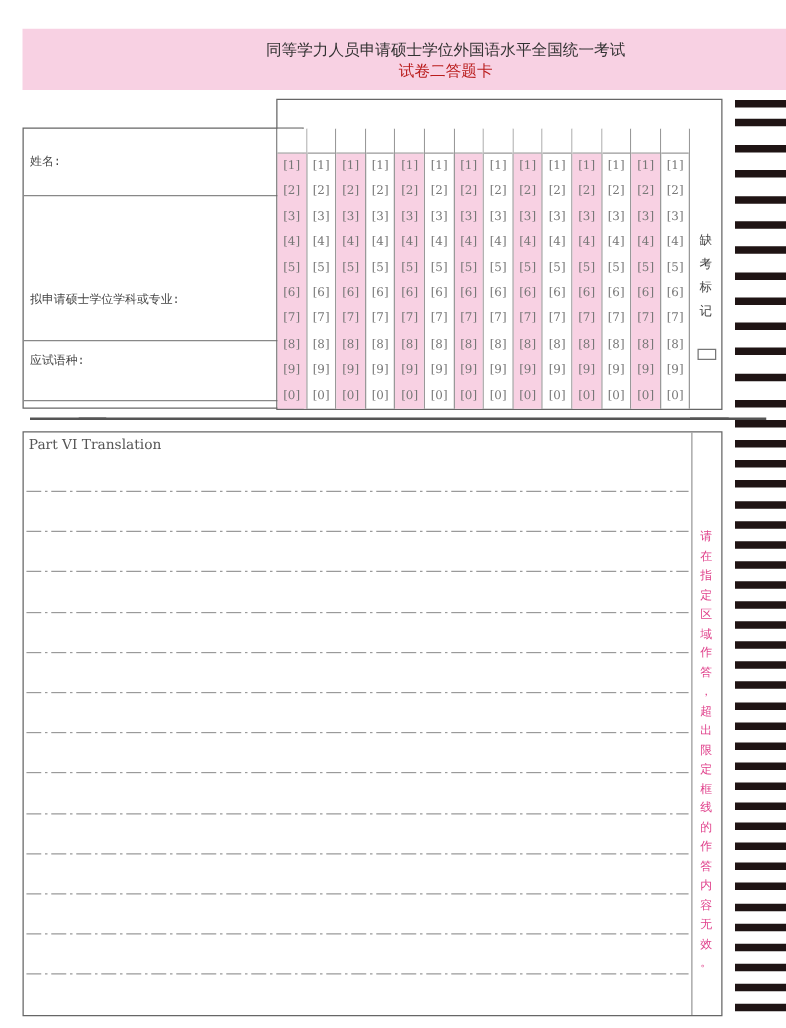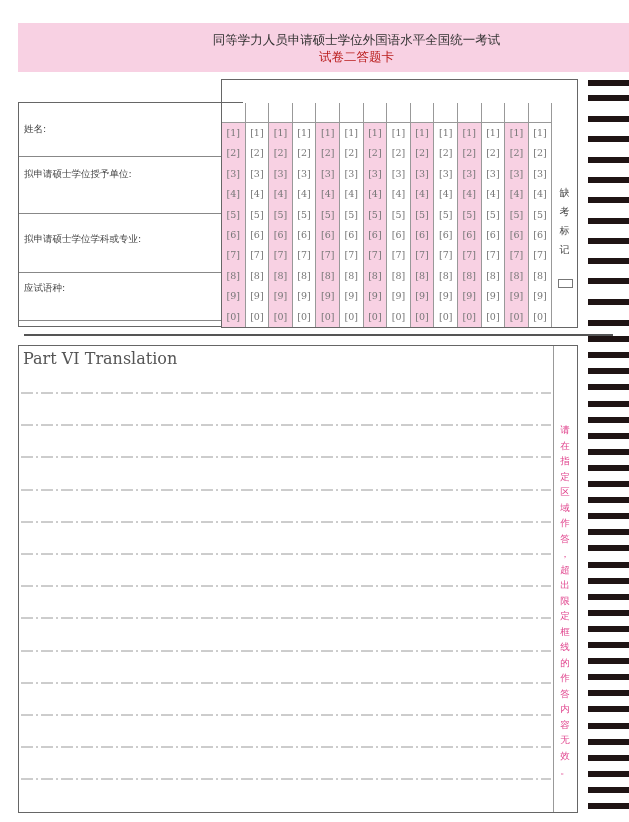--- a/index.html
+++ b/index.html
@@ -14,21 +14,21 @@
     left: 18px; top: 23px; width: 587px; height: 49px;
     background: #f8d1e3;
     display: flex; flex-direction: column; align-items: center; justify-content: center;
   }
   .header-band .t1 { font-size: 12.5px; color: #333; line-height: 17px; }
   .header-band .t2 { font-size: 12.5px; color: #b91c1c; line-height: 17px; }
 
   
   .info-box {
     left: 18px; top: 102px; width: 225px; height: 225px;
-    border: 1.5px solid #666; box-sizing: border-box;
+    border: 1.5px solid #666; box-sizing: border-box; font-family: Liberation Mono, monospace;
   }
   .info-row {
     position: absolute; left: 0; width: 100%;
     border-bottom: 1px solid #888; box-sizing: border-box;
     font-size: 9.5px; color: #444; padding-left: 5px;
   }
   .info-row span { position: absolute; left: 5px; }
 
   
   .exam-box {
@@ -71,21 +71,21 @@
 
   .sep { background: #555; height: 2px; top: 334px; }
 
   
   .trans-box {
     left: 18px; top: 345px; width: 560px; height: 468px;
     border: 1.5px solid #666; box-sizing: border-box;
   }
   .trans-title {
     position: absolute; left: 4px; top: 3px;
-    font-family: "DejaVu Serif", serif; font-size: 16px; color: #555;
+    font-family: "DejaVu Serif", serif; font-size: 11px; color: #555;
   }
   .trans-divider {
     position: absolute; left: 534px; top: 0; width: 1px; height: 100%; background: #999;
   }
   .rule {
     position: absolute; left: 2px; width: 530px; height: 0;
     border-top: 1px dashed #999;
   }
   .rule svg { position: absolute; left: 0; top: -1px; }
   .notice {
@@ -99,23 +99,20 @@
 <body>
 
 <div class="abs header-band">
   <div class="t1">同等学力人员申请硕士学位外国语水平全国统一考试</div>
   <div class="t2">试卷二答题卡</div>
 </div>
 
 <div class="abs info-box">
   <div class="info-row" style="top:0;height:54px;">
     <span style="top:20px;">姓名:</span>
-  </div>
-  <div class="info-row" style="top:54px;height:57px;">
-    <span style="top:11px;">拟申请硕士学位授予单位:</span>
   </div>
   <div class="info-row" style="top:111px;height:59px;">
     <span style="top:19px;">拟申请硕士学位学科或专业:</span>
   </div>
   <div class="info-row" style="top:170px;height:48px;">
     <span style="top:9px;">应试语种:</span>
   </div>
 </div>
 
 <div class="abs exam-box">

